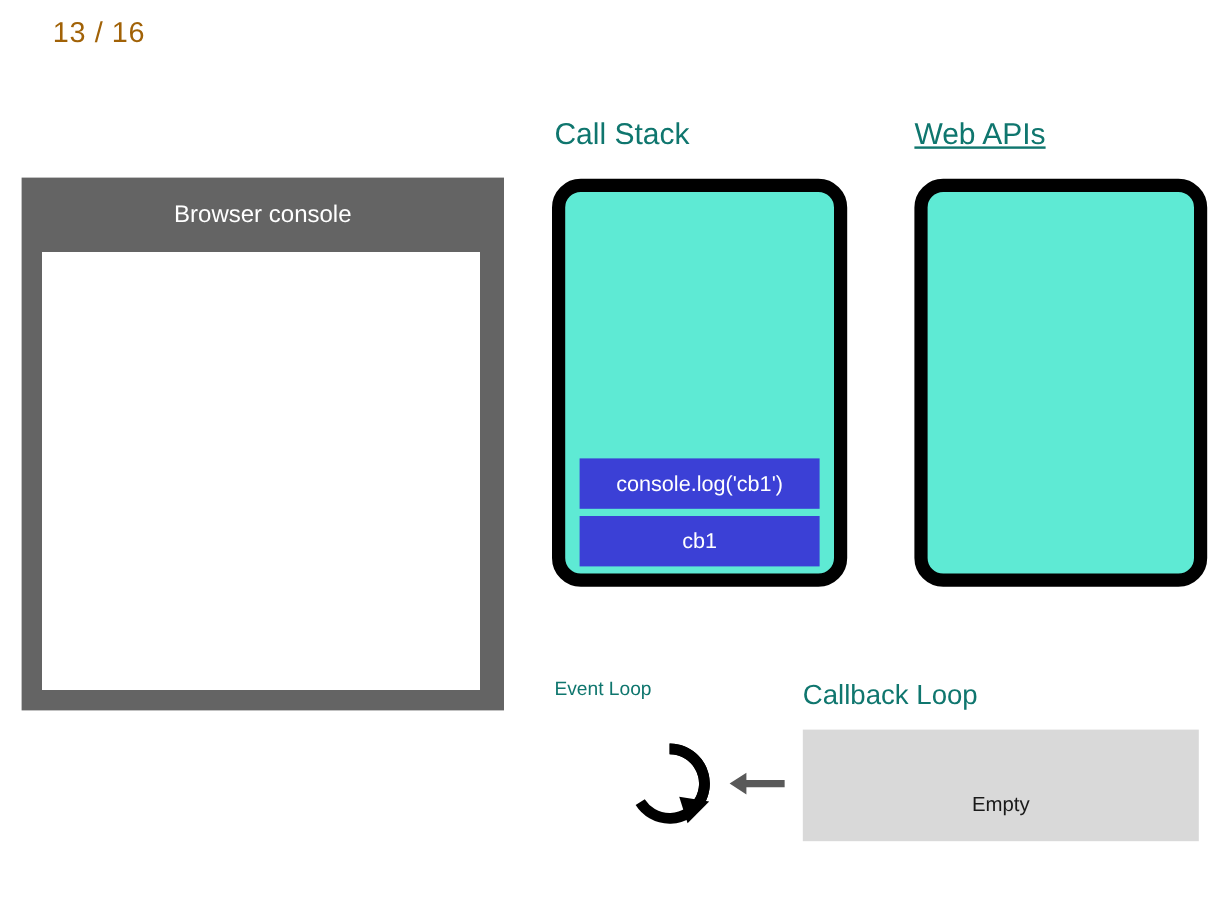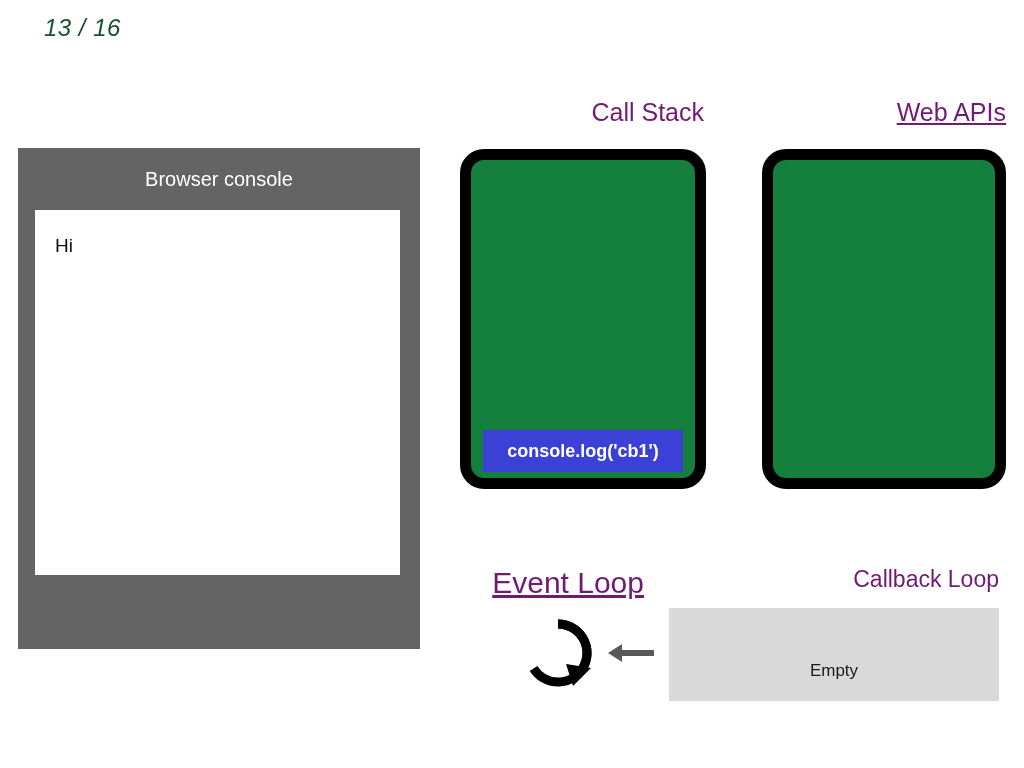--- a/index.html
+++ b/index.html
@@ -18,32 +18,31 @@
     -webkit-font-smoothing: antialiased;
   }
 
   
   #slide-counter {
     position: absolute;
     left: 44px;
     top: 14px;
     font-size: 24px;
     letter-spacing: 0.5px;
-    color: #14532d;
-    white-space: nowrap;
-    font-style: italic;
+    color: #a16207;
+    white-space: nowrap;
   }
 
   
   #console-panel {
     position: absolute;
     left: 18px;
     top: 148px;
     width: 402px;
-    height: 501px;
+    height: 444px;
     background: #646464;
     box-sizing: border-box;
   }
   #console-title {
     position: absolute;
     left: 0;
     top: 0;
     width: 100%;
     height: 62px;
     line-height: 62px;
@@ -68,37 +67,36 @@
     color: #111111;
     line-height: 1;
     margin-bottom: 25px;
     white-space: nowrap;
   }
 
   
   .panel-heading {
     position: absolute;
     font-size: 25px;
-    color: #701a75;
-    white-space: nowrap;
-    text-align: right;
+    color: #0f766e;
+    white-space: nowrap;
+    text-align: left;
   }
   #call-stack-heading { left: 462px; top: 98px; width: 242px; }
   #web-apis-heading   { left: 762px; top: 98px; width: 244px; text-decoration: underline; }
-  #event-loop-heading { left: 462px; top: 566px; width: 182px; font-size: 30px; text-decoration: underline; }
+  #event-loop-heading { left: 462px; top: 566px; width: 182px; font-size: 16px; }
   #callback-queue-heading { left: 669px; top: 566px; width: 330px; font-size: 23px; }
 
   
   .stack-box {
     position: absolute;
     border: 11px solid #000000;
     border-radius: 24px;
-    background: #15803d;
-    box-sizing: border-box;
-    font-weight: bold;
+    background: #5eead4;
+    box-sizing: border-box;
   }
   #call-stack-box {
     left: 460px;
     top: 149px;
     width: 246px;
     height: 340px;
   }
   #web-apis-box {
     left: 762px;
     top: 149px;
@@ -179,35 +177,35 @@
   }
 </style>
 </head>
 <body>
 
 <div id="slide-counter">13 / 16</div>
 
 <div id="console-panel">
   <div id="console-title">Browser console</div>
   <div id="console-body">
-    <div class="console-line">Hi</div>
   </div>
 </div>
 
 <div class="panel-heading" id="call-stack-heading">Call Stack</div>
 
 <div class="panel-heading" id="web-apis-heading">Web APIs</div>
 
 <div class="panel-heading" id="event-loop-heading">Event Loop</div>
 
 <div class="panel-heading" id="callback-queue-heading">Callback Loop</div>
 
 <div class="stack-box" id="call-stack-box">
   <div id="call-stack-frames">
     <div class="stack-frame">console.log('cb1')</div>
+    <div class="stack-frame">cb1</div>
   </div>
 </div>
 
 <div class="stack-box" id="web-apis-box">
   <div id="web-apis-items"></div>
 </div>
 
 <div id="event-loop-icon">
   <svg width="74" height="74" viewBox="0 0 74 74" aria-hidden="true">
     <path d="M 37 8

